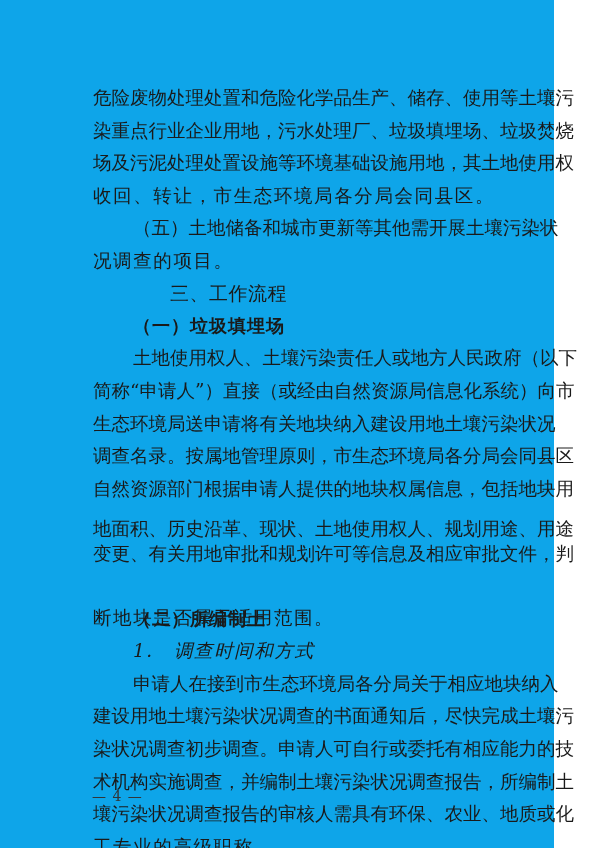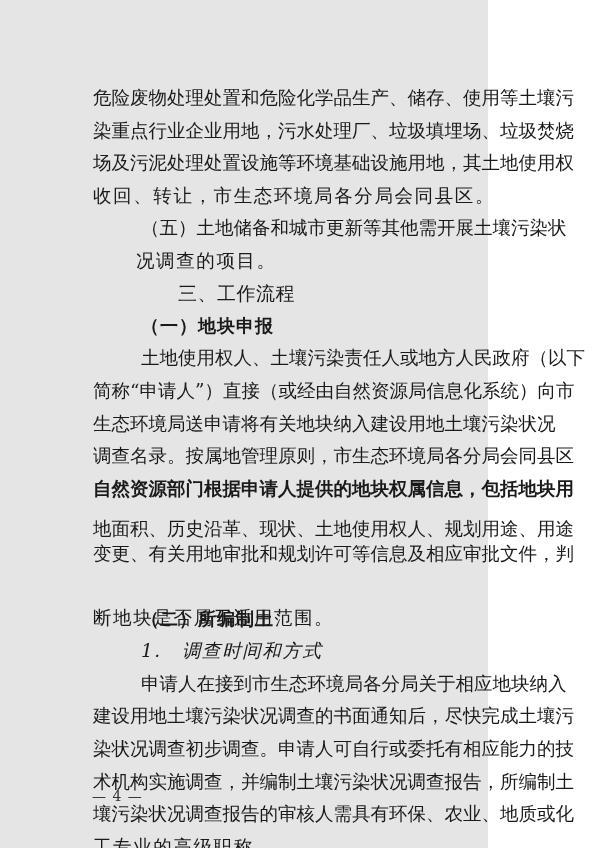--- a/index.html
+++ b/index.html
@@ -1,45 +1,45 @@
 <!DOCTYPE html>
 <html><head>
 <meta charset="utf-8">
 <style>
   html, body { margin: 0; padding: 0; background: #ffffff; }
   body { width: 600px; height: 848px; position: relative; overflow: hidden;
          font-family: "DejaVu Serif", "Liberation Serif", serif; color: #1a1a1a; }
-  .page { position: absolute; left: 0; top: 0; width: 488px; height: 848px; background: #e5e5e5; }
+  .page { position: absolute; left: 0; top: 0; width: 554px; height: 848px; background: #0ea5e9; }
   .line { position: absolute; left: 93px; width: 416px; font-size: 18.5px; line-height: 24px;
           white-space: nowrap; letter-spacing: 1.6px; }
-  .indent { left: 141px; width: 376px; }
+  .indent { left: 133px; width: 376px; }
   .h1 { font-family: "DejaVu Sans", "Liberation Sans", sans-serif; font-size: 19px; letter-spacing: 0.5px; }
   .h2 { font-weight: bold; font-size: 18px; letter-spacing: 1px; }
   .justify { text-align: justify; text-align-last: justify; letter-spacing: 0; }
   .pagenum { position: absolute; left: 92px; top: 788px; font-size: 14px; letter-spacing: 1px;
              font-family: "DejaVu Serif", "Liberation Serif", serif; color: #333; }
 </style>
 </head>
 <body>
 
 <div class="page">
   <div id="lines">
       <div class="line justify" style="top: 86px;">危险废物处理处置和危险化学品生产、储存、使用等土壤污</div>
       <div class="line justify" style="top: 119px;">染重点行业企业用地，污水处理厂、垃圾填埋场、垃圾焚烧</div>
       <div class="line justify" style="top: 151px;">场及污泥处理处置设施等环境基础设施用地，其土地使用权</div>
       <div class="line" style="top: 184px;">收回、转让，市生态环境局各分局会同县区。</div>
       <div class="line indent justify" style="top: 216px;">（五）土地储备和城市更新等其他需开展土壤污染状</div>
-      <div class="line" style="top: 249px; margin-left: 43px;">况调查的项目。</div>
+      <div class="line" style="top: 249px;">况调查的项目。</div>
       <div class="line indent h1" style="top: 281px; margin-left: 37px;">三、工作流程</div>
-      <div class="line indent h2" style="top: 314px;">（一）地块申报</div>
+      <div class="line indent h2" style="top: 314px;">（一）垃圾填埋场</div>
       <div class="line indent justify" style="top: 346px;">土地使用权人、土壤污染责任人或地方人民政府（以下</div>
       <div class="line justify" style="top: 379px;">简称“申请人”）直接（或经由自然资源局信息化系统）向市</div>
       <div class="line justify" style="top: 412px;">生态环境局送申请将有关地块纳入建设用地土壤污染状况</div>
       <div class="line justify" style="top: 444px;">调查名录。按属地管理原则，市生态环境局各分局会同县区</div>
-      <div class="line justify" style="top: 477px; font-weight: bold;">自然资源部门根据申请人提供的地块权属信息，包括地块用</div>
+      <div class="line justify" style="top: 477px;">自然资源部门根据申请人提供的地块权属信息，包括地块用</div>
       <div class="line justify" style="top: 509px; margin-top: 8px;">地面积、历史沿革、现状、土地使用权人、规划用途、用途</div>
       <div class="line justify" style="top: 542px;">变更、有关用地审批和规划许可等信息及相应审批文件，判</div>
       <div class="line" style="top: 606px;">断地块是否属于适用范围。</div>
       <div class="line indent h2" style="top: 607px;">（二）所编制土</div>
       <div class="line indent" style="top: 639px; font-style: italic;">1.　调查时间和方式</div>
       <div class="line indent justify" style="top: 672px;">申请人在接到市生态环境局各分局关于相应地块纳入</div>
       <div class="line justify" style="top: 704px;">建设用地土壤污染状况调查的书面通知后，尽快完成土壤污</div>
       <div class="line justify" style="top: 737px;">染状况调查初步调查。申请人可自行或委托有相应能力的技</div>
       <div class="line justify" style="top: 770px;">术机构实施调查，并编制土壤污染状况调查报告，所编制土</div>
       <div class="line justify" style="top: 802px;">壤污染状况调查报告的审核人需具有环保、农业、地质或化</div>

